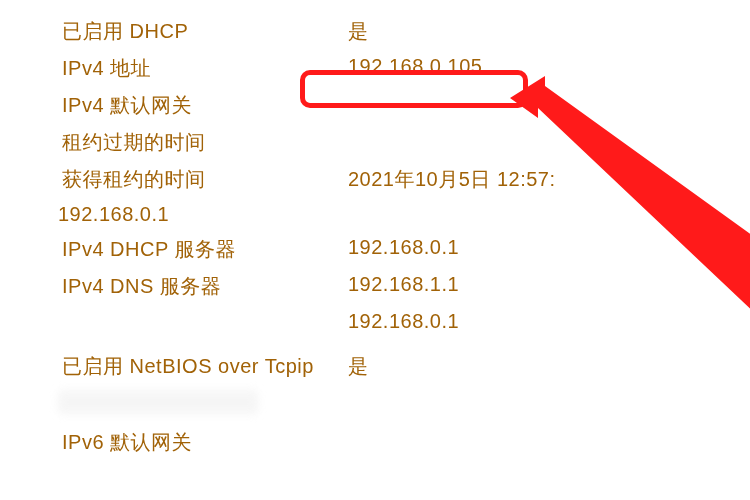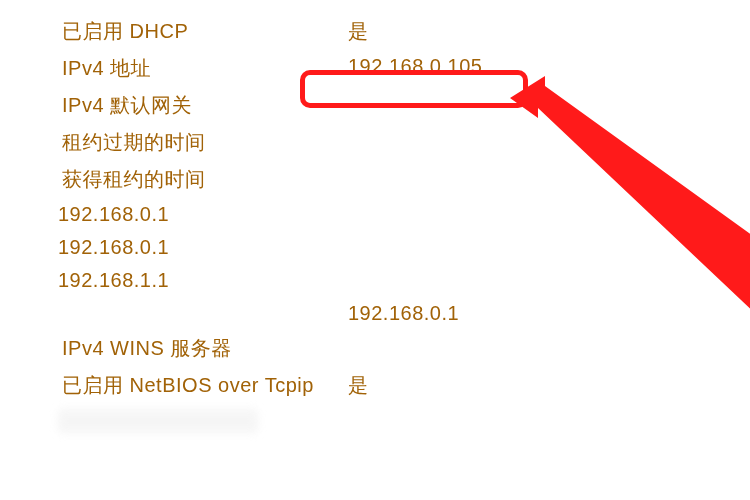--- a/index.html
+++ b/index.html
@@ -78,54 +78,57 @@
   <div class="row">
     <div class="label">IPv4 默认网关</div>
   </div>
 
   <div class="row">
     <div class="label">租约过期的时间</div>
   </div>
 
   <div class="row">
     <div class="label">获得租约的时间</div>
+    <div class="value">2021年10月5日 12:57:</div>
   </div>
 
   <div class="row">
     <div class="value">192.168.0.1</div>
   </div>
 
   <div class="row">
+    <div class="label">IPv4 DHCP 服务器</div>
     <div class="value">192.168.0.1</div>
   </div>
 
   <div class="row">
+    <div class="label">IPv4 DNS 服务器</div>
     <div class="value">192.168.1.1</div>
   </div>
 
   <div class="row">
     <div class="label"></div>
     <div class="value">192.168.0.1</div>
   </div>
 
   <div class="row">
-    <div class="label">IPv4 WINS 服务器</div>
     <div class="value"></div>
   </div>
 
   <div class="row">
     <div class="label">已启用 NetBIOS over Tcpip</div>
     <div class="value">是</div>
   </div>
 
   <div class="row">
     <div class="value"><span class="redacted"></span></div>
   </div>
 
   <div class="row">
+    <div class="label">IPv6 默认网关</div>
     <div class="value"></div>
   </div>
 
   <div class="highlight-box"></div>
 
   <div class="arrow">
     <svg width="280" height="260" viewBox="0 0 280 260">
       <polygon points="20,40 55,18 55,28 270,183 270,260 48,50 48,60" fill="#ff1a1a"></polygon>
     </svg>
   </div>

